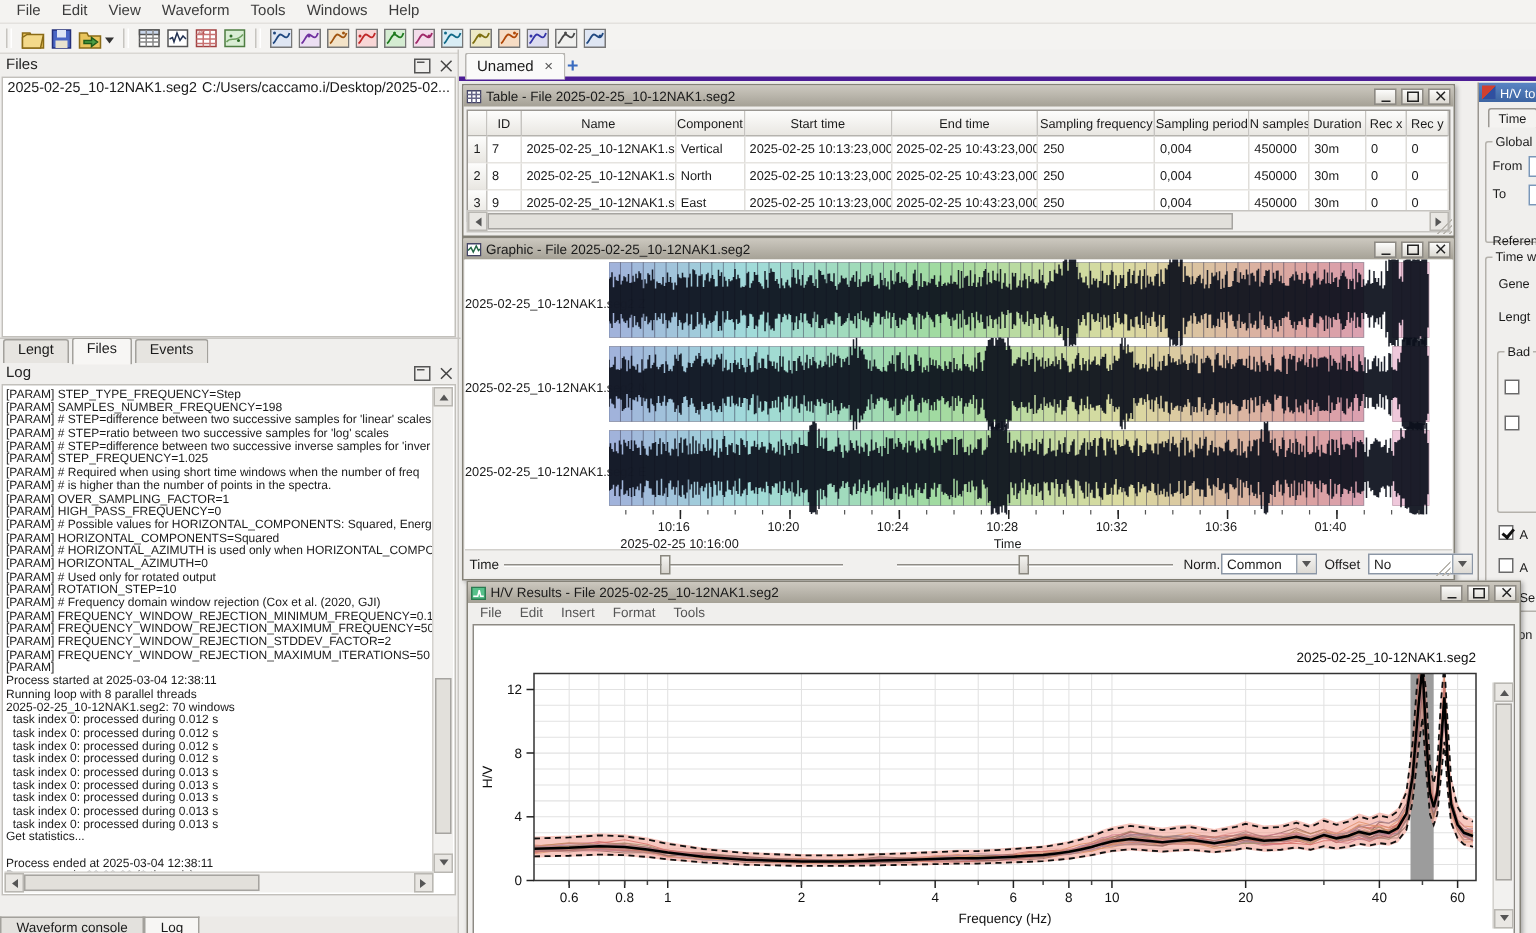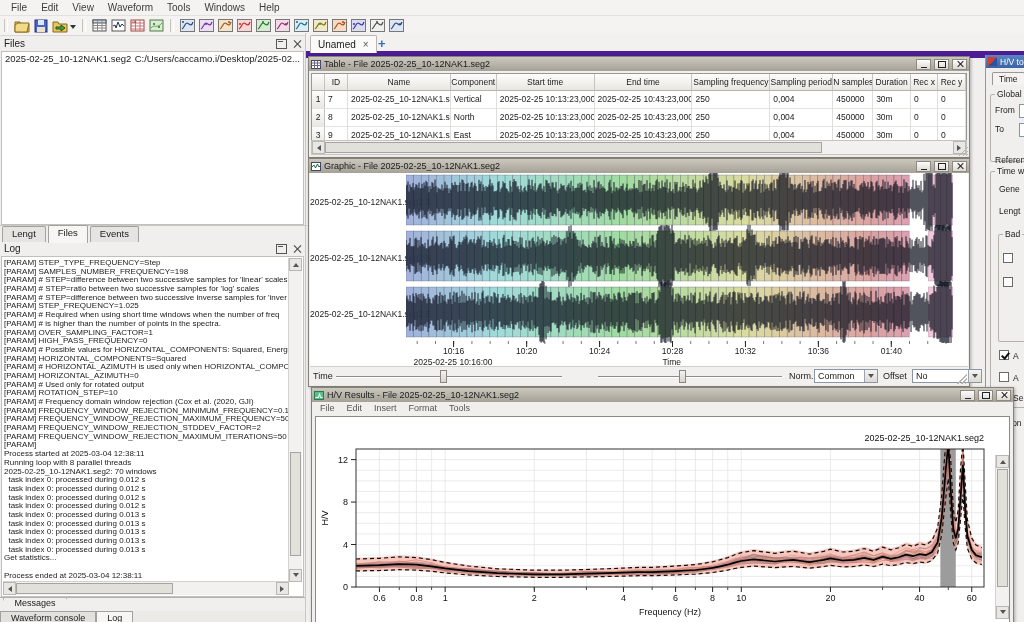--- a/index.html
+++ b/index.html
@@ -38,21 +38,21 @@
   .tri-l{width:0;height:0;border:3px solid transparent;border-right:4px solid #555;margin-left:-2px;}
   .tri-r{width:0;height:0;border:3px solid transparent;border-left:4px solid #555;margin-right:-2px;}
   .sthumb{position:absolute;background:#e2e0db;border:1px solid #a6a4a0;box-sizing:border-box;}
   .messages-tab{position:absolute;top:597px;left:0;width:305px;height:14px;border-top:1px solid #b3b1ad;background:#f0efed;}
   .msg-t{width:62px;height:13px;background:#f0efed;border:1px solid #a3a19c;border-top:none;clip-path:polygon(0 0,100% 0,88% 100%,6% 100%);font-size:9px;text-align:center;padding-top:0px;margin-left:3px;}
   .bottom-tabs{position:absolute;top:611px;left:0;width:305px;height:11px;display:flex;background:#eceae7;}
   .btab{font-size:9px;padding:1px 10px;border:1px solid #a3a19c;border-bottom:none;background:#e3e1dd;white-space:nowrap;}
   .btab.on{background:#f7f6f4;}
   .vdiv{position:absolute;left:305px;top:33px;bottom:0;width:1px;background:#c9c7c3;}
   
-  .mdi-tabbar{position:absolute;left:306px;top:33px;right:0;height:18px;background:#f2f1ef;border-bottom:7px solid #4c1d95;}
+  .mdi-tabbar{position:absolute;left:306px;top:33px;right:0;height:18px;background:#f2f1ef;border-bottom:3px solid #4c1d95;}
   .mdi-tab{position:absolute;left:4px;top:2px;height:15px;background:#fafaf9;border:1px solid #b8b6b2;border-bottom:none;border-radius:2px 2px 0 0;font-size:10px;padding:1px 7px;display:flex;gap:7px;align-items:center;}
   .plus{position:absolute;left:72px;top:3px;color:#3a6cc0;font-size:13px;font-weight:bold;}
   .win{position:absolute;background:#f0efed;border:1px solid #858278;box-shadow:1px 1px 3px rgba(0,0,0,.3);}
   .tbar{height:14px;background:linear-gradient(#ccc8bf,#a5a196);display:flex;align-items:center;gap:3px;padding:0 2px;font-size:9px;white-space:nowrap;overflow:hidden;}
   .tbar .sp{flex:1}
   .wb{width:15px;height:11px;background:linear-gradient(#fcfcfb,#dcd9d2);border:1px solid #8d8a84;box-sizing:border-box;display:inline-flex;align-items:center;justify-content:center;flex:0 0 auto;}
   .g-min{width:6px;height:1px;background:#222;margin-top:6px;}
   .g-max{width:6px;height:5px;border:1px solid #222;}
   .g-cls{position:relative;width:8px;height:8px;}
   .g-cls::before,.g-cls::after{content:"";position:absolute;left:4px;top:0;width:1px;height:8px;background:#222;}
@@ -63,21 +63,21 @@
   .trow{display:flex;height:18px;box-sizing:border-box;}
   .trow.hd{height:17px;}
   .tc{box-sizing:border-box;border-right:1px solid #e0deda;border-bottom:1px solid #e6e4e0;font-size:8.5px;padding:3px 0 0 3px;white-space:nowrap;overflow:hidden;}
   .trow.hd .tc{background:linear-gradient(#fdfdfc,#e9e7e2);border-right:1px solid #c6c4c0;border-bottom:1px solid #b5b3ae;text-align:center;padding-left:0;}
   .tc.rn{background:linear-gradient(#fdfdfc,#e9e7e2);border-right:1px solid #c6c4c0;text-align:center;padding-left:0;}
   
   .g-body{position:absolute;left:1px;right:1px;top:14px;bottom:19px;background:#fff;overflow:hidden;}
   .trace-label{position:absolute;left:0;width:91px;text-align:right;font-size:8.5px;white-space:nowrap;}
   .trace{position:absolute;left:96px;width:547px;height:62px;}
   .axis-svg{position:absolute;left:96px;width:547px;height:7px;}
-  .tick-label{position:absolute;width:30px;text-align:center;font-size:8.5px;}
+  .tick-label{position:absolute;width:30px;text-align:left;font-size:8.5px;}
   .sub-label{position:absolute;font-size:8.5px;}
   .g-controls{position:absolute;left:1px;right:1px;bottom:1px;height:18px;background:#f1f0ee;border-top:1px solid #d2d0cc;font-size:9px;}
   .gc-lab{position:absolute;top:4px;}
   .groove{position:absolute;top:9px;height:1px;background:#8f8c86;border-bottom:1px solid #fff;}
   .sl-thumb{position:absolute;top:-6px;width:7px;height:13px;background:linear-gradient(#f4f3f0,#d7d4ce);border:1px solid #8a877f;box-sizing:border-box;}
   .combo{position:absolute;top:2px;height:14px;background:#fff;border:1px solid #8b96a5;box-sizing:border-box;font-size:9px;padding:1px 0 0 3px;}
   .combo .ca{position:absolute;right:0;top:0;bottom:0;width:12px;background:linear-gradient(#f5f4f2,#dddad4);border-left:1px solid #9aa4b0;display:flex;align-items:center;justify-content:center;}
   .grip{position:absolute;right:1px;bottom:1px;width:10px;height:10px;background:
     linear-gradient(135deg,transparent 50%,#b8b5ae 50%,#b8b5ae 56%,transparent 56%,transparent 70%,#b8b5ae 70%,#b8b5ae 76%,transparent 76%,transparent 88%,#b8b5ae 88%,#b8b5ae 94%,transparent 94%);}
   
@@ -296,23 +296,20 @@
             <i class="tri-l"></i>
           </span>
         <span class="sthumb" style="top:1px;bottom:1px;left:13px;width:55%;"></span>
         <span class="sarr" style="right:0;top:0;">
             <i class="tri-r"></i>
           </span>
       </div>
     </div>
   </div>
 
-  <div class="messages-tab">
-    <div class="msg-t">Messages</div>
-  </div>
   <div class="bottom-tabs">
     <span class="btab">Waveform console</span>
     <span class="btab on">Log</span>
   </div>
 
   <div class="vdiv"></div>
 
   <div class="mdi-tabbar">
     <div class="mdi-tab">
       <span>Unamed</span>

